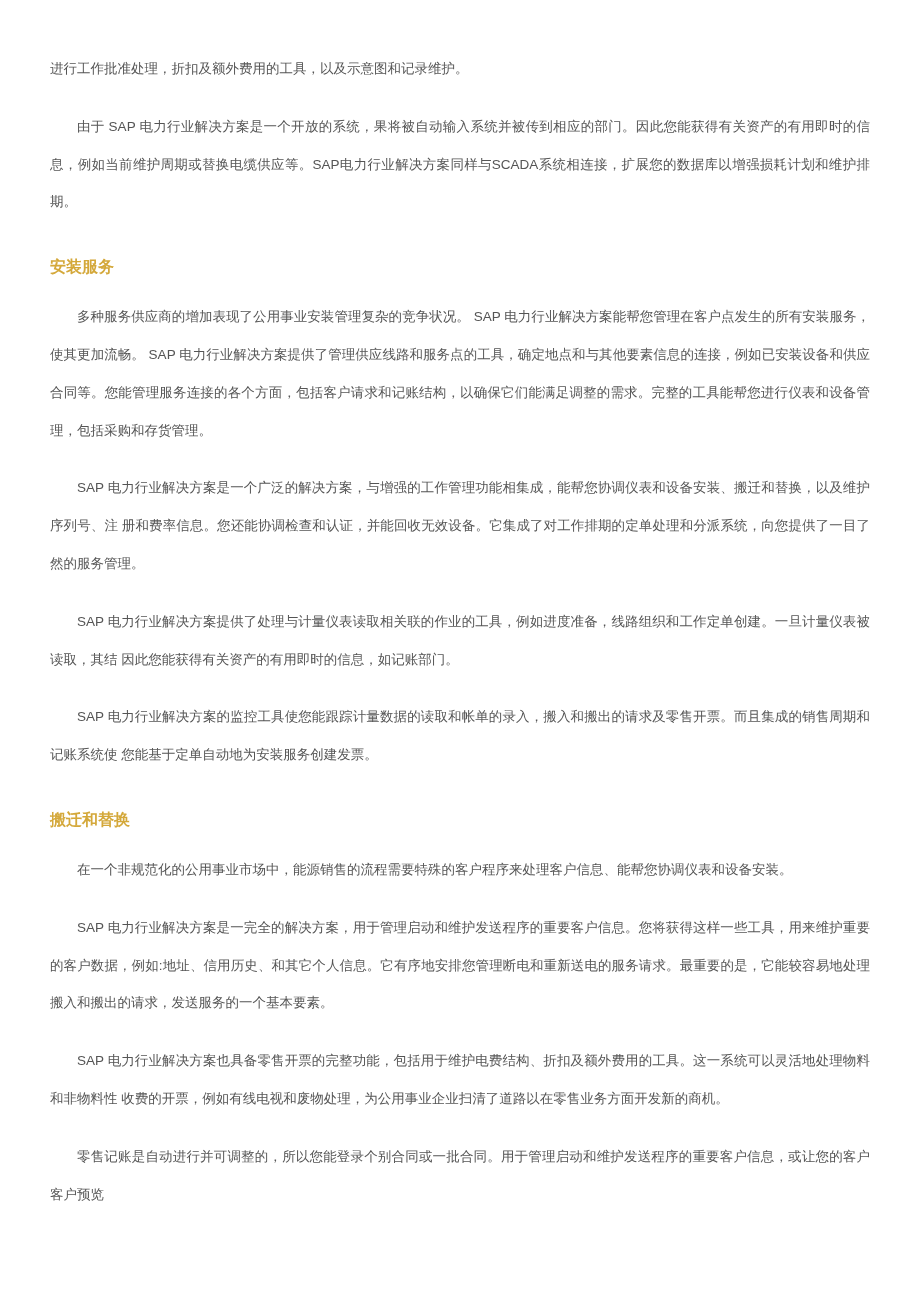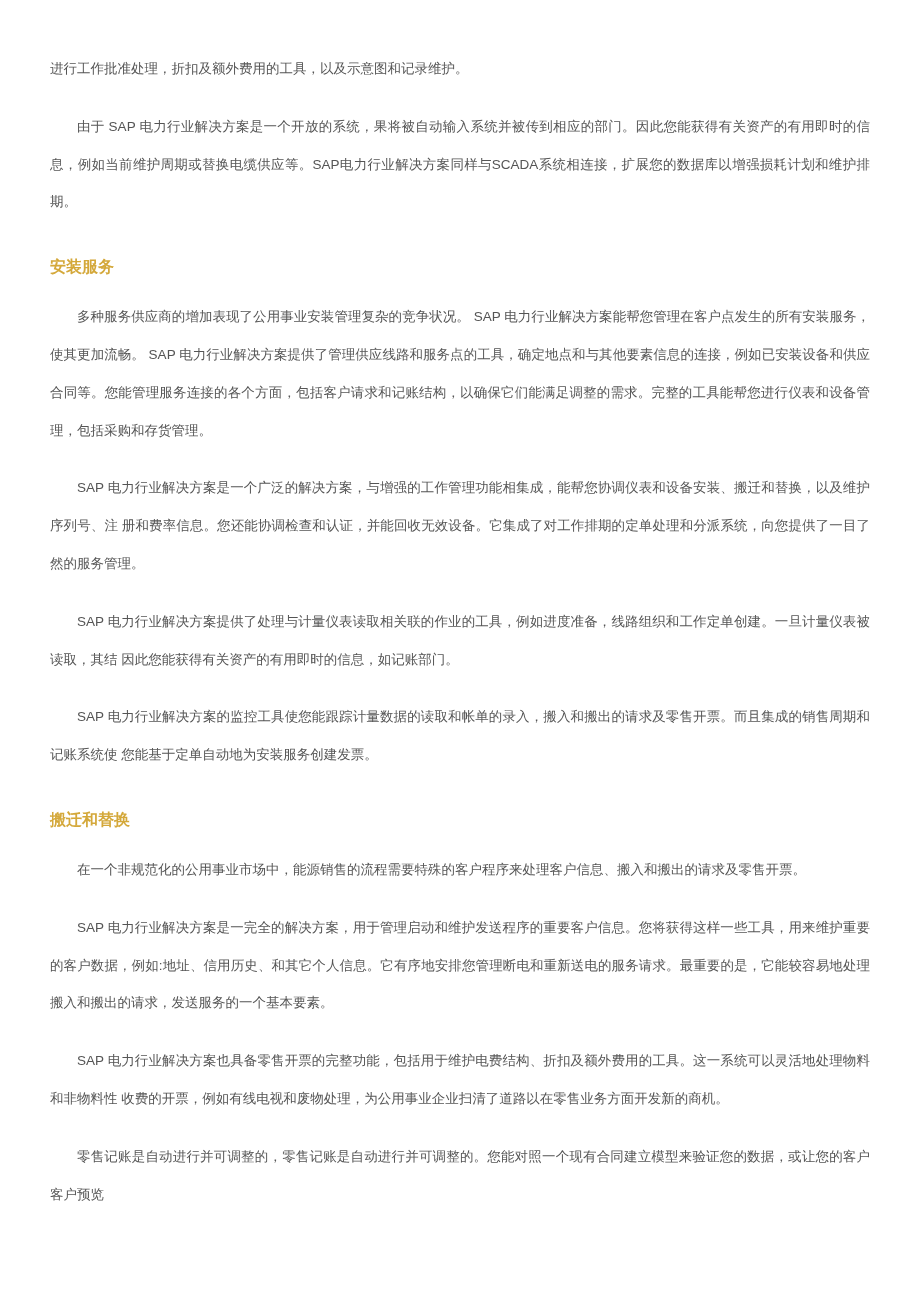--- a/index.html
+++ b/index.html
@@ -46,19 +46,19 @@
 <p class="paragraph">多种服务供应商的增加表现了公用事业安装管理复杂的竞争状况。 SAP 电力行业解决方案能帮您管理在客户点发生的所有安装服务，使其更加流畅。 SAP 电力行业解决方案提供了管理供应线路和服务点的工具，确定地点和与其他要素信息的连接，例如已安装设备和供应合同等。您能管理服务连接的各个方面，包括客户请求和记账结构，以确保它们能满足调整的需求。完整的工具能帮您进行仪表和设备管理，包括采购和存货管理。</p>
 
 <p class="paragraph">SAP 电力行业解决方案是一个广泛的解决方案，与增强的工作管理功能相集成，能帮您协调仪表和设备安装、搬迁和替换，以及维护序列号、注 册和费率信息。您还能协调检查和认证，并能回收无效设备。它集成了对工作排期的定单处理和分派系统，向您提供了一目了然的服务管理。</p>
 
 <p class="paragraph">SAP 电力行业解决方案提供了处理与计量仪表读取相关联的作业的工具，例如进度准备，线路组织和工作定单创建。一旦计量仪表被读取，其结 因此您能获得有关资产的有用即时的信息，如记账部门。</p>
 
 <p class="paragraph">SAP 电力行业解决方案的监控工具使您能跟踪计量数据的读取和帐单的录入，搬入和搬出的请求及零售开票。而且集成的销售周期和记账系统使 您能基于定单自动地为安装服务创建发票。</p>
 
 <h2 class="heading">搬迁和替换</h2>
 
-<p class="paragraph">在一个非规范化的公用事业市场中，能源销售的流程需要特殊的客户程序来处理客户信息、搬入和搬出的请求及零售开票。</p>
+<p class="paragraph">在一个非规范化的公用事业市场中，能源销售的流程需要特殊的客户程序来处理客户信息、能帮您协调仪表和设备安装。</p>
 
 <p class="paragraph">SAP 电力行业解决方案是一完全的解决方案，用于管理启动和维护发送程序的重要客户信息。您将获得这样一些工具，用来维护重要的客户数据，例如:地址、信用历史、和其它个人信息。它有序地安排您管理断电和重新送电的服务请求。最重要的是，它能较容易地处理搬入和搬出的请求，发送服务的一个基本要素。</p>
 
 <p class="paragraph">SAP 电力行业解决方案也具备零售开票的完整功能，包括用于维护电费结构、折扣及额外费用的工具。这一系统可以灵活地处理物料和非物料性 收费的开票，例如有线电视和废物处理，为公用事业企业扫清了道路以在零售业务方面开发新的商机。</p>
 
-<p class="paragraph">零售记账是自动进行并可调整的，零售记账是自动进行并可调整的。您能对照一个现有合同建立模型来验证您的数据，或让您的客户客户预览</p>
+<p class="paragraph">零售记账是自动进行并可调整的，所以您能登录个别合同或一批合同。用于管理启动和维护发送程序的重要客户信息，或让您的客户客户预览</p>
 
 </body></html>

